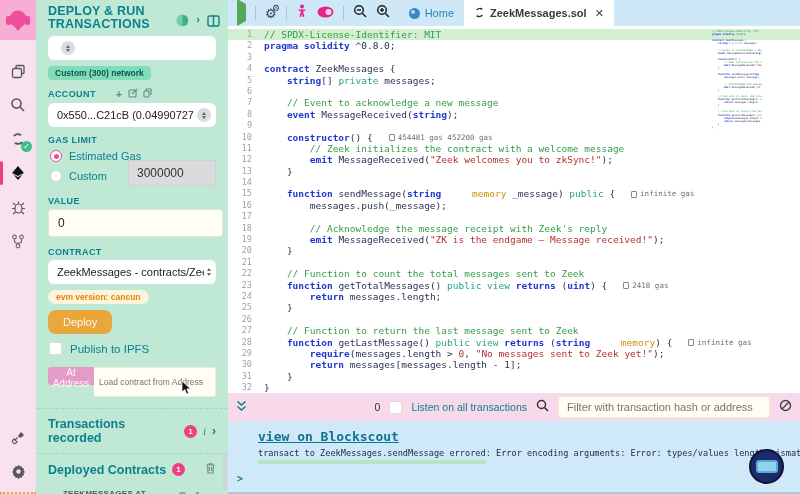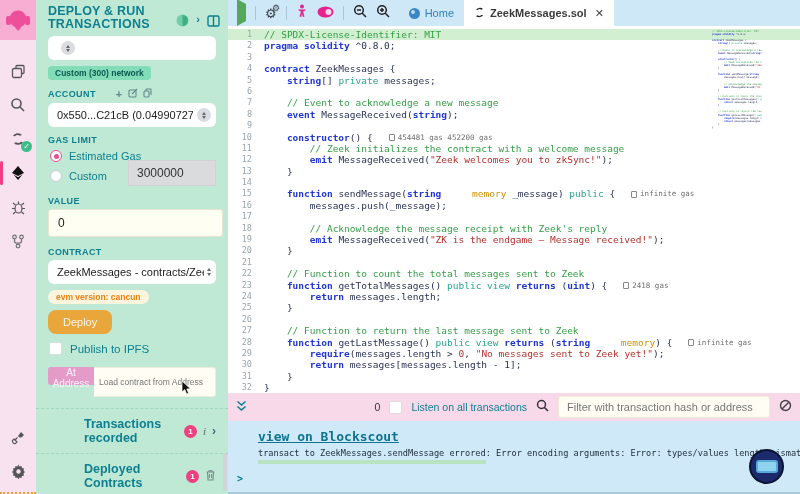--- a/index.html
+++ b/index.html
@@ -38,21 +38,21 @@
   .wei-arrows { display:flex; flex-direction:column; align-items:center; gap:1px; }
   .evm-badge { display:inline-block; margin:6px 0 0 12px; background:#fcf5dd; color:#e8820c; font-size:8.5px; font-weight:bold; padding:2px 8px; border-radius:8px; }
   .deploy-btn { display:inline-block; margin:6px 0 0 12px; background:#e9a63b; color:#fdf6e8; font-size:11px; border:none; border-radius:8px; padding:6px 15px; font-family:"Liberation Sans",sans-serif; }
   .chk-row { display:flex; align-items:center; gap:8px; margin:8px 0 0 13px; color:#0d7f90; font-size:11.5px; }
   .chk { width:13px; height:13px; background:#fff; border:1px solid #ddd; border-radius:2px; }
   .ataddr-row { display:flex; margin:12px 12px 0 12px; position:relative; }
   .ataddr-btn { width:68px; height:18px; background:#e49bc8; color:#fdf3f9; font-size:10px; border:none; border-radius:3px 0 0 3px; font-family:"Liberation Sans",sans-serif; }
   .ataddr-input { flex:1; height:30px; background:#fffdf4; border:1px solid #efecdc; border-left:none; border-radius:0 3px 3px 0; font-size:8.5px; color:#7d7d7d; padding:0 5px; font-family:"Liberation Sans",sans-serif; }
   .cursor-arrow { position:absolute; right:24px; top:14px; }
   .divider { border-top:1px dashed #9fd9bf; margin:11px 0 0 0; }
-  .row-head { display:flex; align-items:center; gap:6px; padding:8px 12px 6px 12px; color:#0d7f90; font-size:12.5px; font-weight:bold;margin-left:36px; }
+  .row-head { display:flex; align-items:center; gap:6px; padding:8px 12px 6px 12px; color:#0d7f90; font-size:12.5px; font-weight:bold; }
   .count-badge { background:#ee3f80; color:#fff; font-size:8px; font-weight:bold; width:13px; height:13px; border-radius:50%; text-align:center; line-height:13px; flex-shrink:0; }
   .row-head .right { margin-left:auto; display:flex; gap:8px; align-items:center; color:#6a8a8a; }
   .dep-item { display:flex; align-items:center; gap:5px; padding:6px 10px 6px 14px; color:#47606b; font-size:8px; font-weight:bold; letter-spacing:.3px; }
   .dep-item .right { margin-left:auto; display:flex; gap:7px; align-items:center; color:#5e7a7a; }
   .panel-scroll { position:absolute; right:1px; bottom:3px; width:4px; height:38px; border-radius:2px; background:#cfd4d8; }
 
   
   .main { flex:1; display:flex; flex-direction:column; min-width:0; border-bottom:2px solid #a9c8d8; }
   .tabbar { height:26px; background:#cfe8f7; display:flex; align-items:stretch; flex-shrink:0; }
   .tb-group { display:flex; align-items:center; gap:9px; padding:0 9px; }

